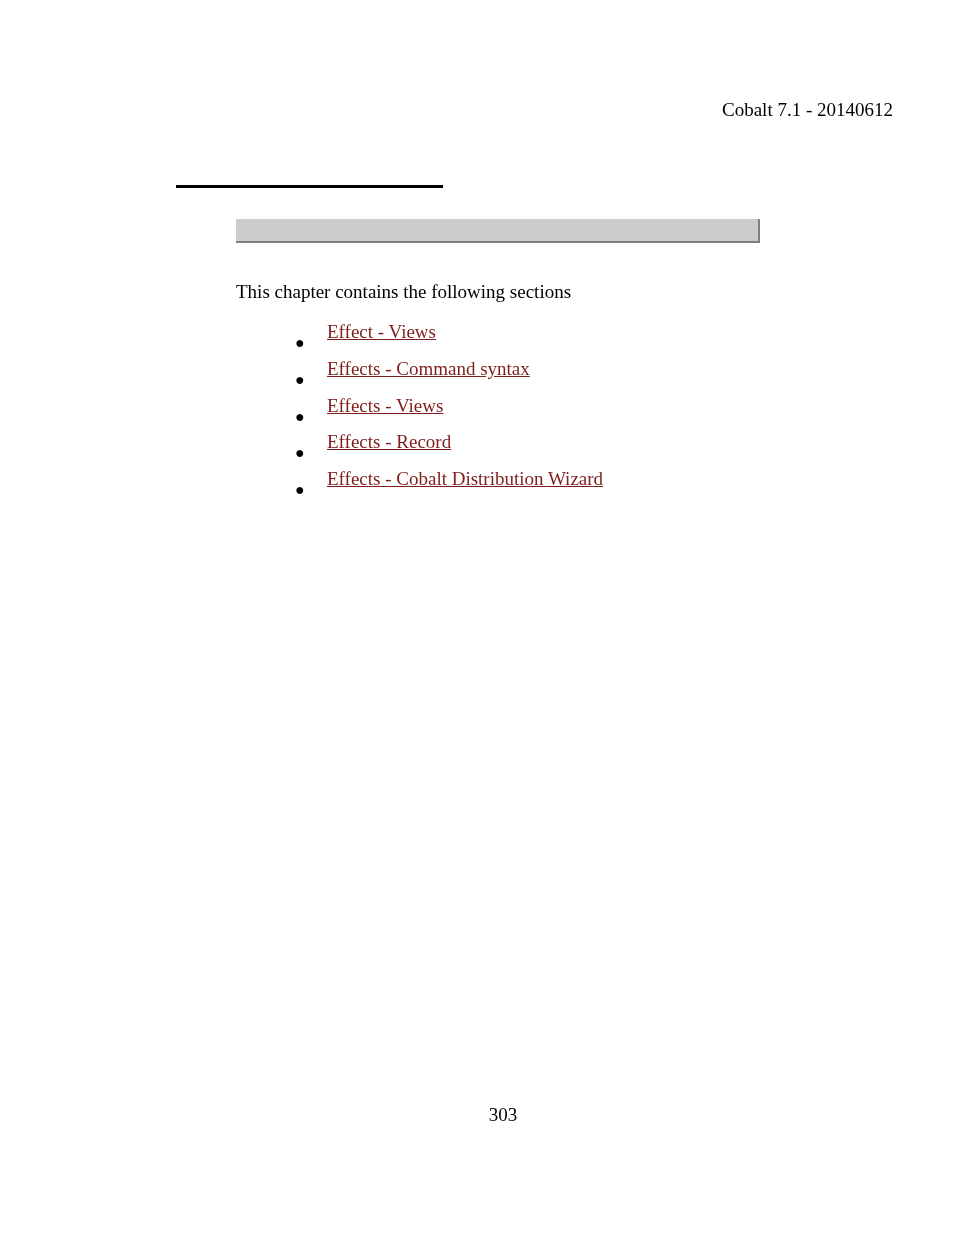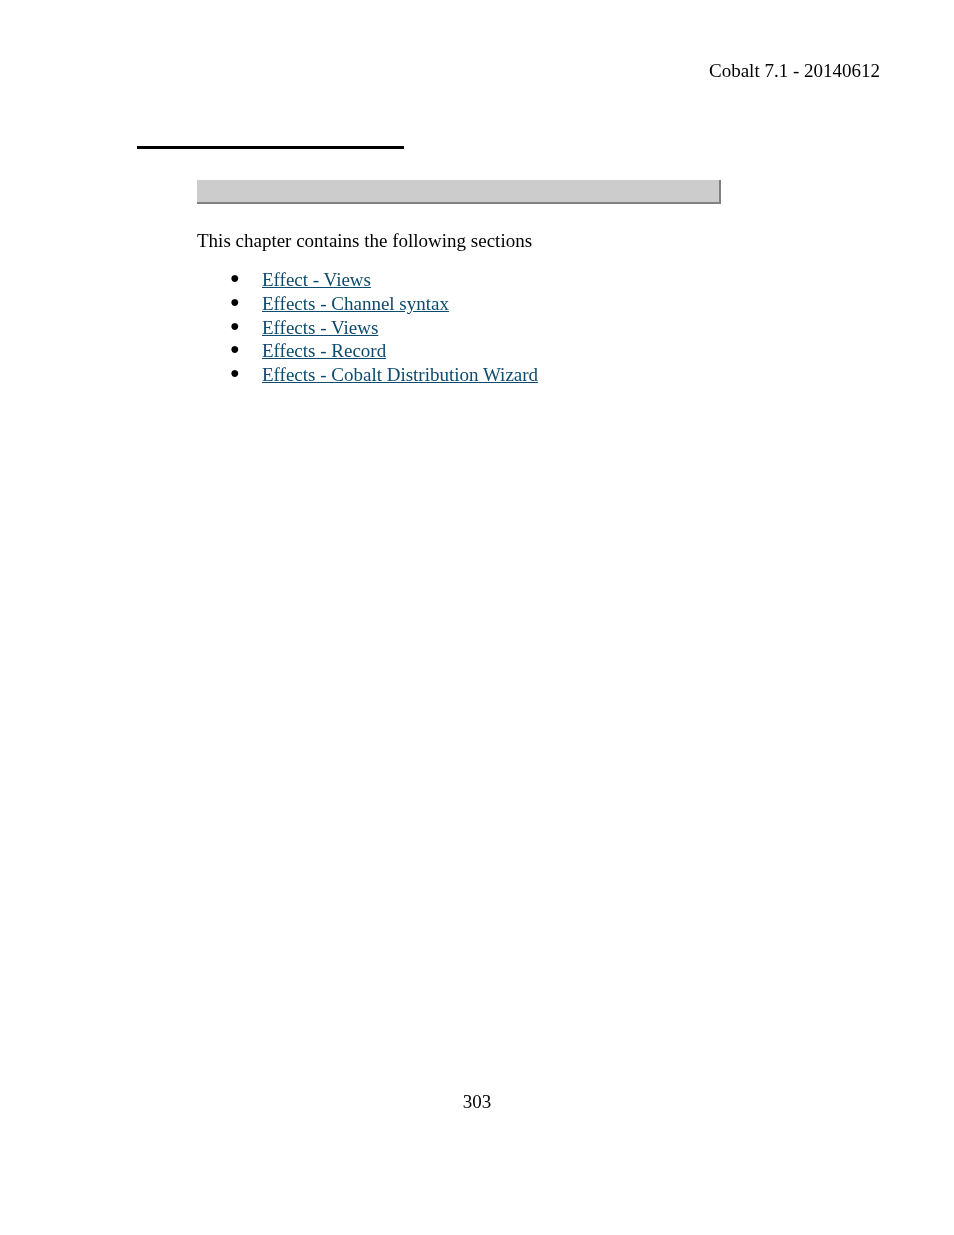--- a/index.html
+++ b/index.html
@@ -1,16 +1,16 @@
 <!DOCTYPE html>
 <html><head>
   <meta charset="utf-8">
   <style>
     * {
-      margin: 0;
+      margin: 13px;
       padding: 0;
       box-sizing: border-box;
     }
     body {
       font-family: "Times New Roman", Times, serif;
       background: #ffffff;
       width: 954px;
       height: 1235px;
       position: relative;
       font-size: 19px;
@@ -35,21 +35,21 @@
       top: 180px;
       left: 197px;
       width: 524px;
       height: 24px;
       background: #cccccc;
       border-right: 2px solid #808080;
       border-bottom: 2px solid #808080;
     }
     .intro-text {
       position: absolute;
-      top: 230px;
+      top: 242px;
       left: 197px;
     }
     .link-list {
       position: absolute;
       top: 268px;
       left: 230px;
       list-style: none;
     }
     .link-list li {
       position: relative;
@@ -57,21 +57,21 @@
       line-height: 1.25;
       margin-bottom: 0px;
     }
     .bullet {
       position: absolute;
       left: 0;
       top: 0;
       font-size: 16px;
     }
     .link-list a {
-      color: #0c4a6e;
+      color: #7f1d1d;
       text-decoration: underline;
     }
     .page-number {
       position: absolute;
       bottom: 122px;
       left: 0;
       right: 0;
       text-align: center;
     }
   </style>
@@ -86,21 +86,21 @@
 
 <div class="intro-text">This chapter contains the following sections</div>
 
 <ul class="link-list">
   <li>
     <span class="bullet">●</span>
     <a href="#">Effect - Views</a>
   </li>
   <li>
     <span class="bullet">●</span>
-    <a href="#">Effects - Channel syntax</a>
+    <a href="#">Effects - Command syntax</a>
   </li>
   <li>
     <span class="bullet">●</span>
     <a href="#">Effects - Views</a>
   </li>
   <li>
     <span class="bullet">●</span>
     <a href="#">Effects - Record</a>
   </li>
   <li>

